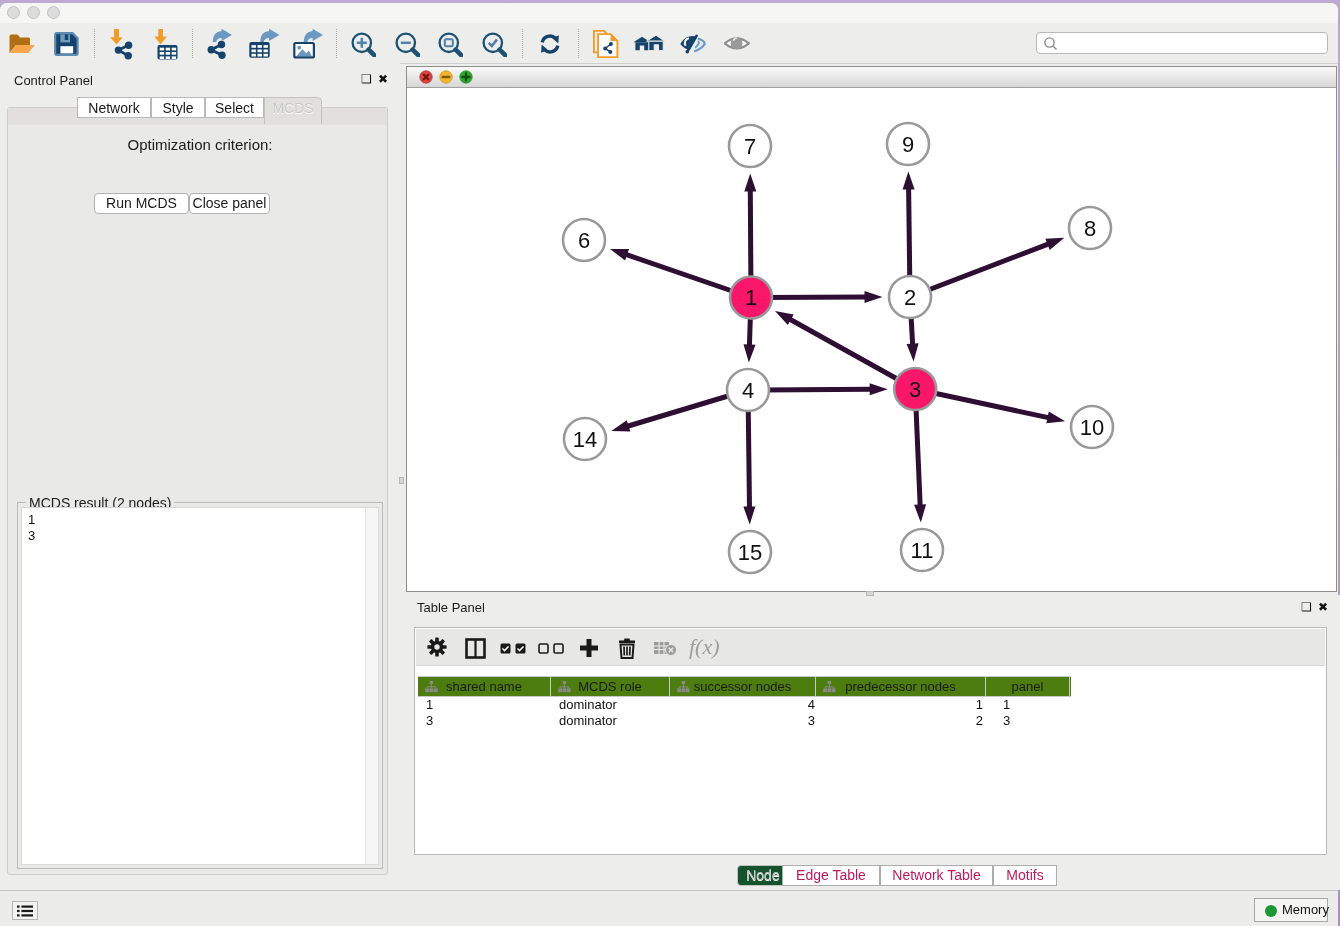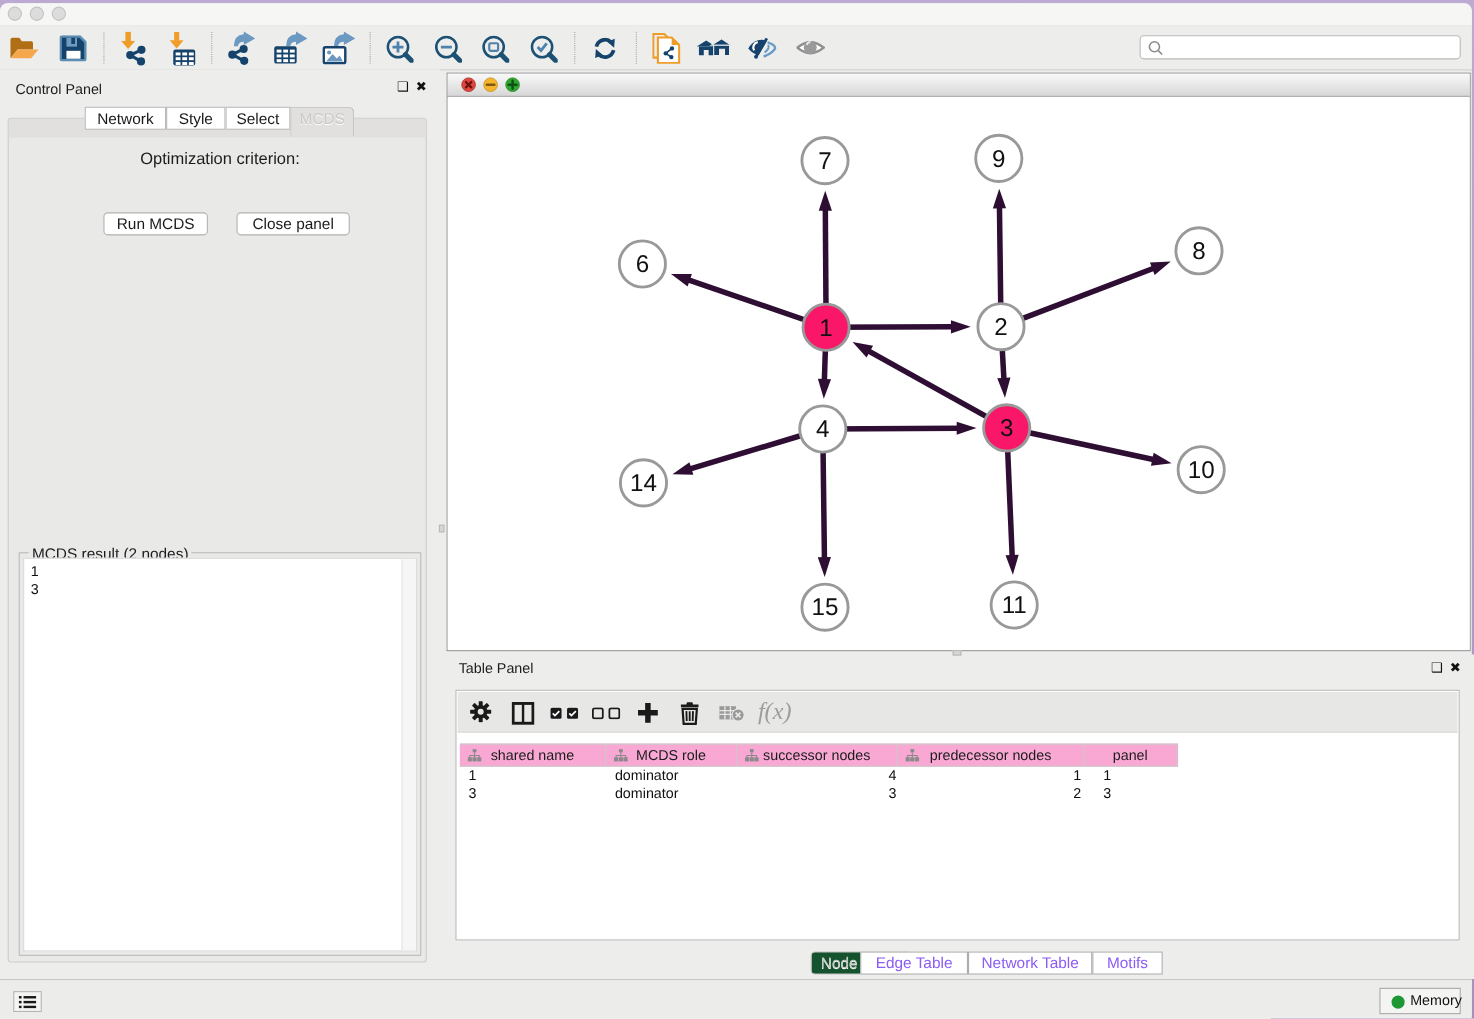--- a/index.html
+++ b/index.html
@@ -27,24 +27,24 @@
 #fsinner { position:absolute; left:3px; top:4px; right:3px; bottom:3px; background:#ffffff; border:1px solid #d8d8d8; font-size:13px; color:#111; line-height:16px; padding:4px 0 0 6px; }
 #fsscroll { position:absolute; right:0px; top:0px; width:13px; height:100%; background:#f6f6f6; border-left:1px solid #e6e6e6; }
 #netwin { position:absolute; left:406px; top:63px; width:931px; height:526px; background:#ffffff; border:1px solid #8e8e8e; }
 #nettitle { position:absolute; left:0; top:0; width:100%; height:21px; background:linear-gradient(#f9f9f9,#d7d7d7); border-bottom:1px solid #9f9f9f; }
 #nettitletext { position:absolute; top:3px; width:100%; text-align:center; font-size:13px; font-weight:bold; color:#222; }
 #netcanvas { position:absolute; left:0; top:22px; width:929px; height:502px; background:#fff; }
 #tpanel { position:absolute; left:400px; top:592px; width:940px; height:295px; background:#ededec; }
 #tphead { position:absolute; left:17px; top:5px; font-size:13px; color:#1c1c1c; }
 #tbox { position:absolute; left:14px; top:32px; width:913px; height:228px; background:#ffffff; border:1px solid #b9b9b9; }
 #ttoolbar { position:absolute; left:1px; top:1px; right:1px; height:37px; background:#e7e7e6; border-bottom:1px solid #d9d9d8; }
-#thead { position:absolute; left:3px; top:48px; height:21px; background:#f9a8d4; border-top:1px solid #c9c9c9; border-bottom:1px solid #c9c9c9; width:653px; }
+#thead { position:absolute; left:3px; top:48px; height:21px; background:#4d7c0f; border-top:1px solid #c9c9c9; border-bottom:1px solid #c9c9c9; width:653px; }
 .thcell { position:absolute; top:0; height:19px; border-right:1px solid #c9c9c9; font-size:13px; color:#1c1c1c; text-align:center; line-height:19px; }
 .trow { position:absolute; font-size:13px; color:#111; height:16px; line-height:16px; }
-.btab { position:absolute; top:270px; height:21px; background:#fff; border:1px solid #adadad; font-size:14px; color:#8b5cf6; text-align:center; line-height:19px; }
+.btab { position:absolute; top:270px; height:21px; background:#fff; border:1px solid #adadad; font-size:14px; color:#be185d; text-align:center; line-height:19px; }
 .btabsel { background:#14532d; color:#c6c6c5; text-shadow:0 1px 0 #fff; border-radius:4px 0 0 4px; border-color:#c2c2c1;margin-left:44px; }
 #statusbar { position:absolute; left:0; top:887px; width:100%; height:33px; background:#ececeb; border-top:1px solid #c6c6c5; }
 #listbtn { position:absolute; left:12px; top:10px; width:26px; height:19px; background:#f4f4f3; border:1px solid #b5b5b5; }
 #membtn { position:absolute; left:1254px; top:7px; width:74px; height:24px; background:#f4f4f3; border:1px solid #a9a9a9; font-size:13px; color:#111; line-height:22px; padding-left:27px; }
 #memdot { position:absolute; left:10px; top:6px; width:12px; height:12px; border-radius:50%; background:#1d9733; }
 </style>
 </head>
 <body>
 <div id="win">
   <div id="titlebar">
@@ -238,21 +238,21 @@
     <div class="winbtns" style="left:361px; top:9px;">❑</div>
     <div class="winbtns" style="left:378px; top:9px;">✖</div>
     <div id="cpbox"></div>
     <div style="position:absolute; left:8px; top:45px; width:379px; height:17px; background:#e1e0df; z-index:2;"></div>
     <div class="tab" style="left:77px; top:34px; width:74px;">Network</div>
     <div class="tab" style="left:151px; top:34px; width:54px;">Style</div>
     <div class="tab" style="left:205px; top:34px; width:59px;">Select</div>
     <div class="tab tabsel" style="left:264px; top:34px; width:58px; height:27px; border-bottom:none; background:#e1e0df; border-radius:0 5px 0 0; line-height:21px;">MCDS</div>
     <div id="optlabel">Optimization criterion:</div>
     <div class="btn" style="left:94px; width:95px;">Run MCDS</div>
-    <div class="btn" style="left:215px; width:103px;">Close panel</div>
+    <div class="btn" style="left:189px; width:81px;">Close panel</div>
     <div id="fieldset">
       <div id="fslegend">MCDS result (2 nodes)</div>
       <div id="fsinner">1<br>3<div id="fsscroll"></div></div>
     </div>
   </div>
   <div id="netwin">
     <div id="nettitle">
       <div class="ntl" style="position:absolute; left:12px; top:3px;">
           <svg width="14" height="14" viewBox="0 0 14 14">
             <circle cx="7" cy="7" r="6.2" fill="#e2453e" stroke="#a83832" stroke-width="0.8"></circle>

